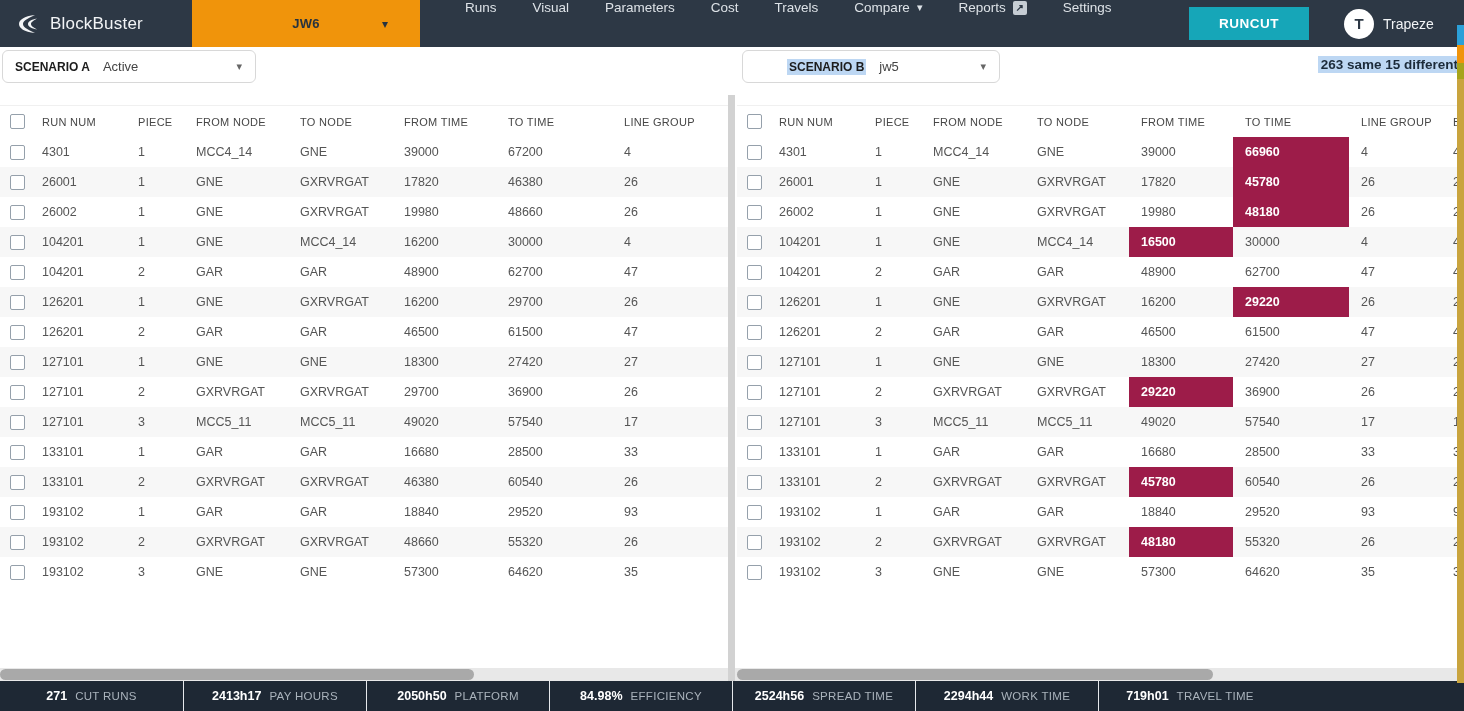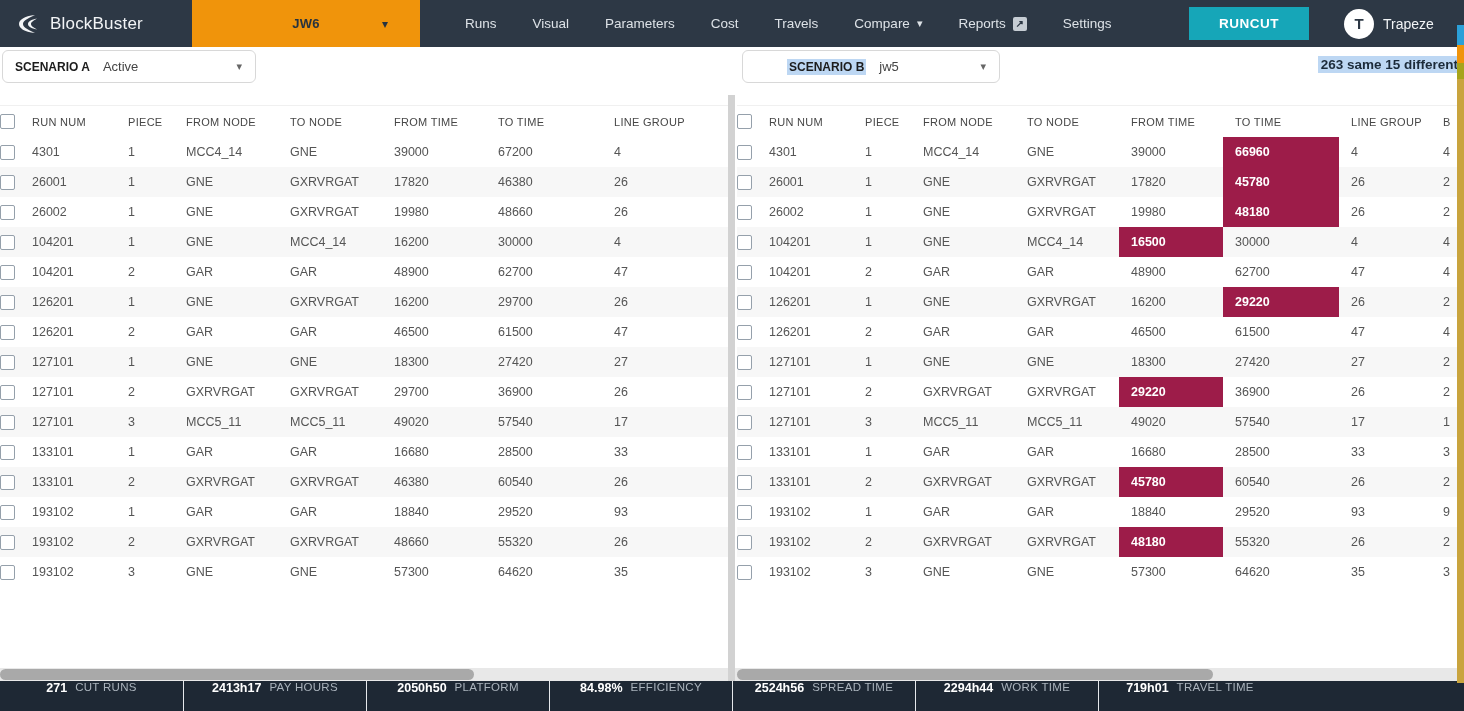--- a/index.html
+++ b/index.html
@@ -7,21 +7,21 @@
   body { position:relative; background:#ffffff; font-family:"Liberation Sans", sans-serif; }
 
   
   .topbar { position:absolute; top:0; left:0; right:0; height:47px; background:#2d3845; display:flex; align-items:center; z-index:20; }
   .brand { width:192px; height:47px; display:flex; align-items:center; gap:10px; padding-left:6px; }
   .logo-icon svg { display:block; }
   .brand-name { color:#f2f4f6; font-size:17px; letter-spacing:.2px; }
   .topbar-select { position:absolute; left:192px; top:0; width:228px; height:47px; background:#f0940b; display:flex; align-items:center; justify-content:center; cursor:pointer; }
   .topbar-select .sel-label { color:#27333f; font-weight:700; font-size:13px; letter-spacing:.3px; }
   .topbar-select .caret { position:absolute; right:32px; color:#27333f; font-size:12px; }
-  .topnav { position:absolute; left:465px; top:0; height:47px; display:flex; align-items:center; gap:36px; }
+  .topnav { position:absolute; left:465px; top:0; height:47px; display:flex; align-items:flex-start; gap:36px; }
   .navitem { color:#dde2e7; font-size:13.5px; display:flex; align-items:center; gap:7px; cursor:pointer; white-space:nowrap; }
   .navitem .caret { font-size:11px; color:#dde2e7; }
   .ext-icon { width:14px; height:14px; background:#c6cdd4; color:#2d3845; font-size:10px; line-height:14px; text-align:center; border-radius:2px; font-weight:700; }
   .runcut-btn { position:absolute; left:1189px; top:7px; width:120px; height:33px; background:#16a6b8; border:none; color:#ffffff; font-weight:700; font-size:13.5px; letter-spacing:.5px; cursor:pointer; font-family:inherit; }
   .userbox { position:absolute; left:1344px; top:0; height:47px; display:flex; align-items:center; gap:9px; }
   .avatar { width:30px; height:30px; border-radius:50%; background:#ffffff; color:#2d3845; font-weight:700; font-size:15px; display:flex; align-items:center; justify-content:center; }
   .username { color:#f2f4f6; font-size:14px; }
 
   
   .scenariobar { position:absolute; top:47px; left:0; right:0; height:39px; background:#ffffff; z-index:15; }
@@ -32,21 +32,21 @@
   .scn-label.selected { background:#bdd7f3; padding:1px 2px;margin-left:44px; }
   .scn-value { margin-left:13px; font-size:13px; color:#444; }
   .scn-caret { position:absolute; right:13px; color:#666; font-size:11px; }
   .diff-summary { position:absolute; right:3px; top:9px; font-weight:700; font-size:13.5px; color:#1c2b3a; background:#bdd7f3; padding:1px 3px; white-space:nowrap; }
 
   
   .panels { position:absolute; top:86px; left:0; height:595px; right:0; background:#fff; }
   .panel { position:absolute; top:0; bottom:0; overflow:hidden; }
   .panel.left { left:0; width:728px; }
   .panel.right { left:737px; width:727px; }
-  .thead, .trow { display:grid; grid-template-columns:20px 96px 58px 104px 104px 104px 116px 92px 50px; align-items:center; }
+  .thead, .trow { display:grid; grid-template-columns:20px 96px 58px 104px 104px 104px 116px 92px 50px; padding-left:10px; align-items:center; }
   .thead { height:32px; margin-top:19px; border-top:1px solid #f0f0f0; }
   .panel.right .thead, .panel.right .trow { width:754px; }
   .th { font-size:11px; color:#474747; letter-spacing:.3px; padding-left:12px; white-space:nowrap; overflow:hidden; cursor:pointer; }
   .trow { height:30px; }
   .trow:nth-child(odd) { background:#f7f7f7; }
   .td { font-size:12.5px; color:#555; height:30px; line-height:30px; padding-left:12px; white-space:nowrap; overflow:hidden; }
   .td.hl { background:#9d1c49; color:#ffffff; font-weight:600; }
   .cbcell { padding-left:0; display:flex; align-items:center; }
   .cb { width:15px; height:15px; border:1px solid #95a0ab; border-radius:2px; background:#fff; cursor:pointer; }
 
@@ -54,21 +54,21 @@
 
   .hscroll { position:absolute; bottom:0; height:13px; background:#e8e8e8; }
   .hscroll.hs-left { left:0; width:728px; }
   .hscroll.hs-right { left:735px; right:0; }
   .hthumb { position:absolute; top:1px; height:11px; border-radius:6px; background:#a9a9a9; cursor:pointer; }
   .hs-left .hthumb { left:0; width:474px; }
   .hs-right .hthumb { left:2px; width:476px; }
 
   
   .statusbar { position:absolute; bottom:0; left:0; right:0; height:30px; background:#1e2834; display:grid; grid-template-columns:repeat(8,1fr); z-index:10; }
-  .stat { display:flex; align-items:flex-start; justify-content:center; gap:8px; border-left:1px solid #e6e9ec; white-space:nowrap; }
+  .stat { display:flex; align-items:center; justify-content:center; gap:8px; border-left:1px solid #e6e9ec; white-space:nowrap; }
   .stat:first-child { border-left:none; }
   .stat-value { color:#ffffff; font-weight:700; font-size:12.5px; }
   .stat-label { color:#aab3bc; font-size:11.5px; letter-spacing:.3px; }
 
   
   .edge-strip { position:absolute; right:0; top:25px; bottom:28px; width:7px; background:#c9a43e; z-index:50; }
   .edge-strip .blk { width:7px; }
   .blk-blue { height:20px; background:#2ba0d8; }
   .blk-orange { height:18px; background:#f0940b; }
   .blk-olive { height:16px; background:#a6a41c; }

